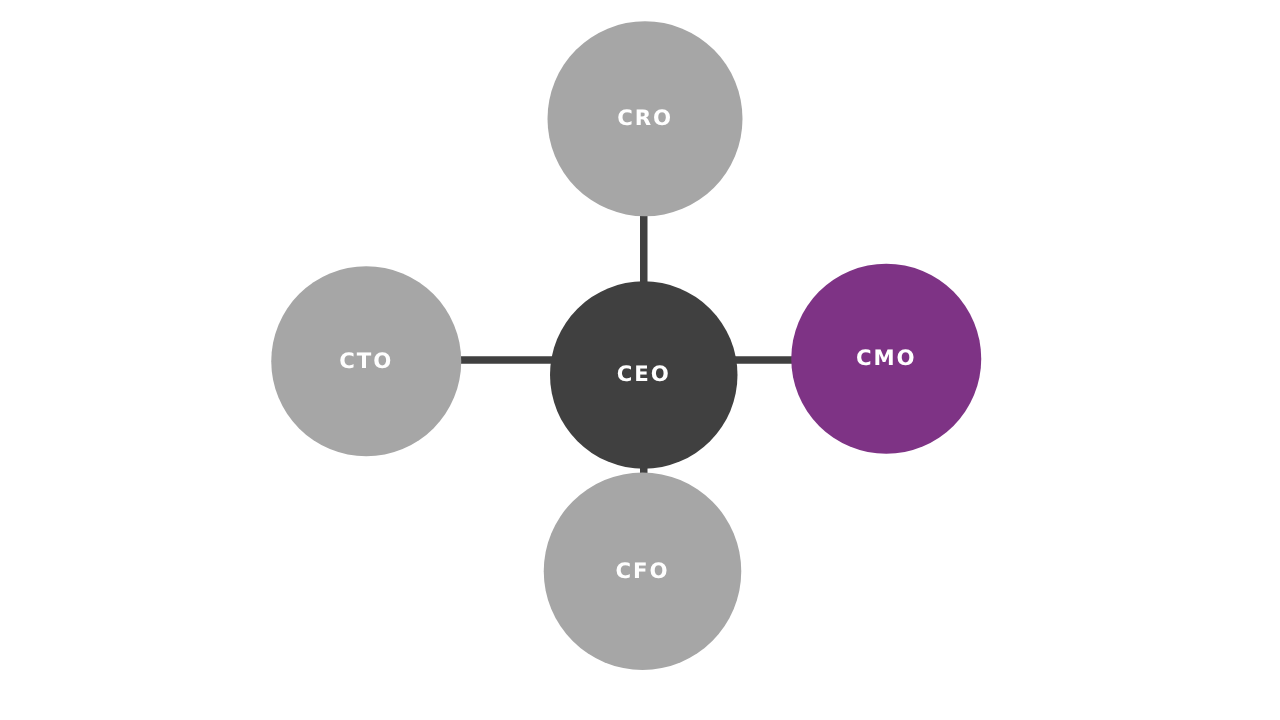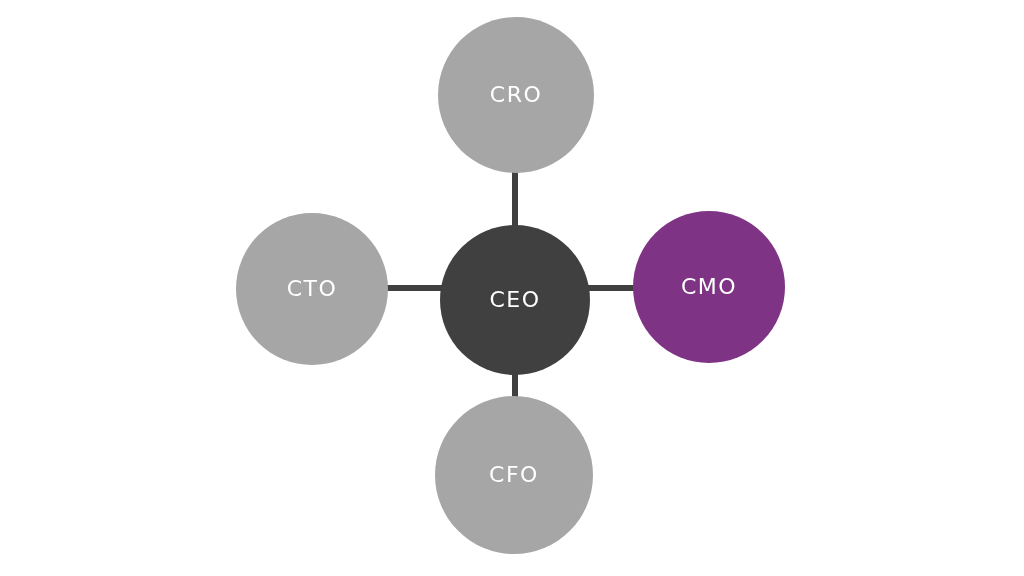--- a/index.html
+++ b/index.html
@@ -29,31 +29,31 @@
   .node {
     position: absolute;
     border-radius: 50%;
     display: flex;
     align-items: center;
     justify-content: center;
     z-index: 2;
   }
   .node-label {
     color: #ffffff;
-    font-size: 22px;
-    font-weight: 400;
+    font-size: 17px;
+    font-weight: 700;
     letter-spacing: 1.5px;
     line-height: 1;
     user-select: none;
   }
   .node-ceo { left: 440px; top: 225px; width: 150px; height: 150px; }
   .node-cro { left: 438px; top: 17px;  width: 156px; height: 156px; }
-  .node-cto { left: 236px; top: 213px; width: 152px; height: 152px; }
+  .node-cto { left: 217px; top: 213px; width: 152px; height: 152px; }
   .node-cmo { left: 633px; top: 211px; width: 152px; height: 152px; }
-  .node-cfo { left: 435px; top: 396px; width: 158px; height: 158px; }
+  .node-cfo { left: 435px; top: 378px; width: 158px; height: 158px; }
 </style>
 </head>
 <body>
 
 <div class="canvas">
 
   <div class="connector connector-ceo-cro"></div>
   <div class="connector connector-ceo-cfo"></div>
   <div class="connector connector-ceo-cto"></div>
   <div class="connector connector-ceo-cmo"></div>

